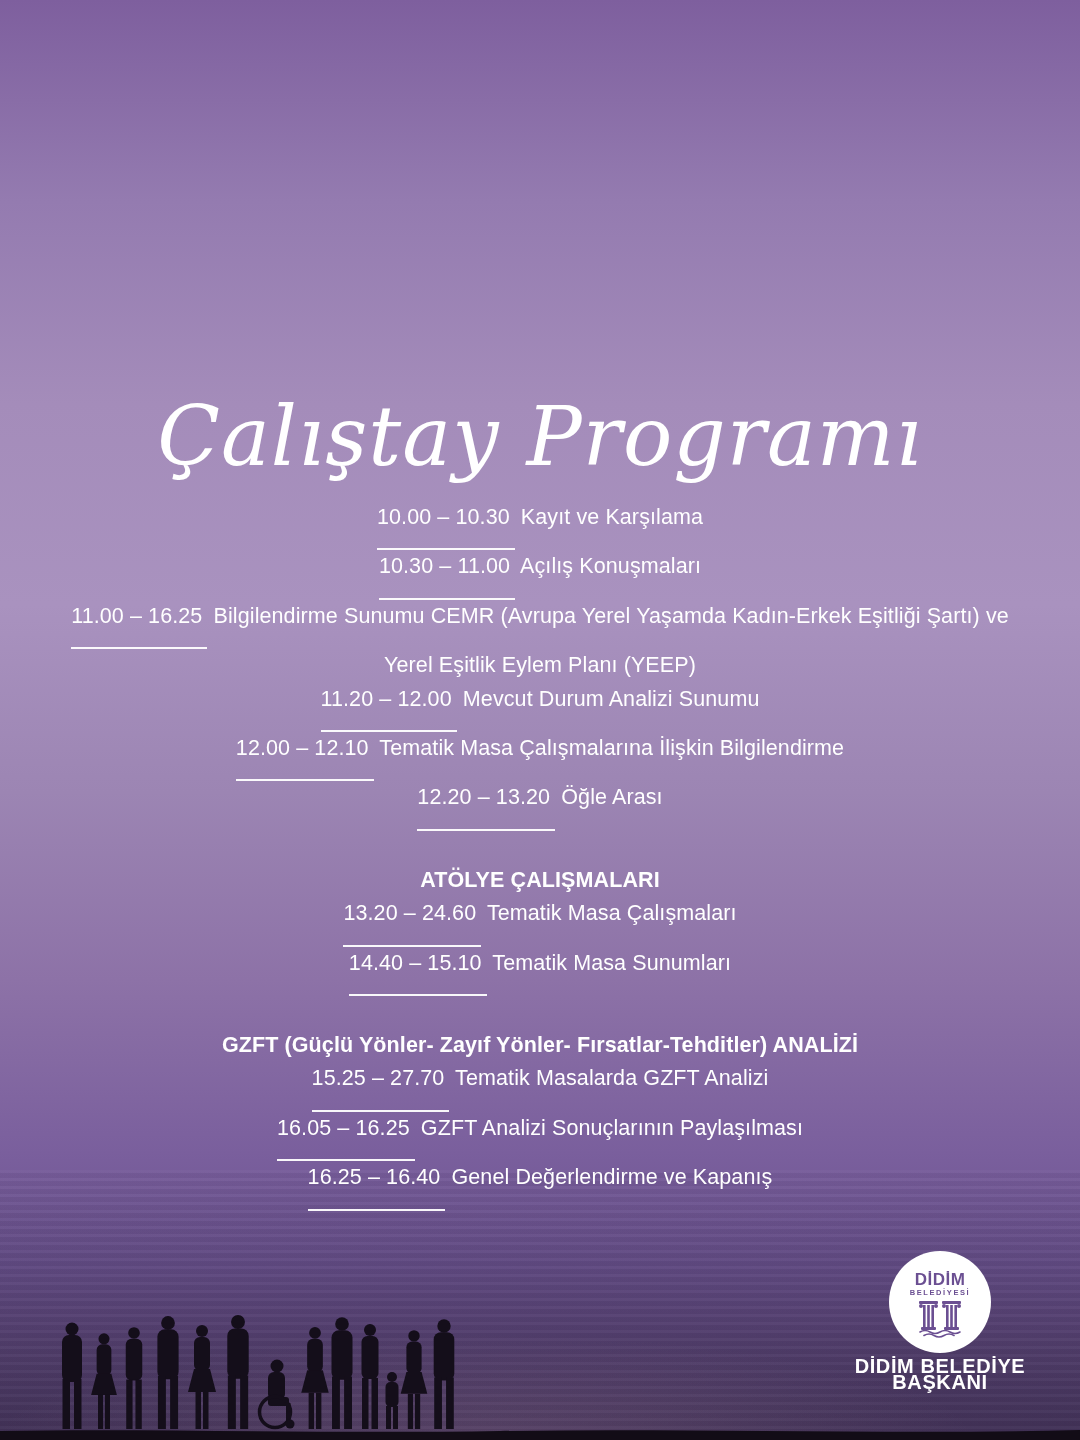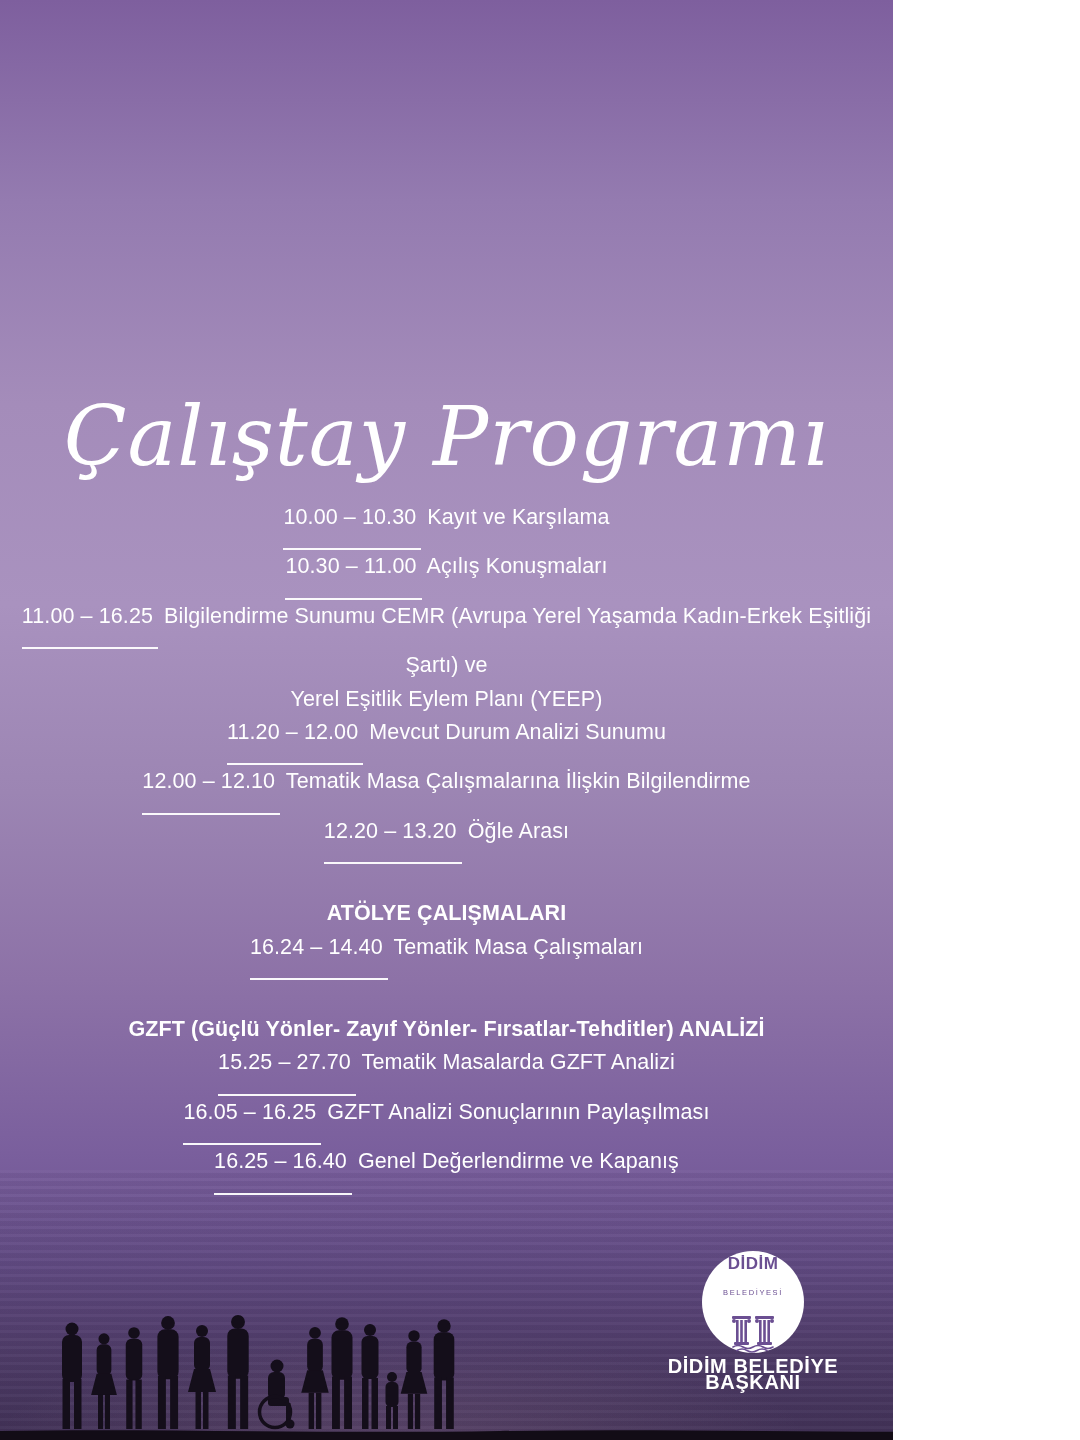--- a/index.html
+++ b/index.html
@@ -1,20 +1,20 @@
 <!DOCTYPE html>
 <html><head>
 <meta charset="utf-8">
 <style>
   * { margin:0; padding:0; box-sizing:border-box; }
   html,body { width:1080px; height:1440px; }
   body { font-family:"Liberation Sans", sans-serif; overflow:hidden; }
 
   .poster {
-    position:relative; width:893px; height:1440px; overflow:hidden;
+    position:relative; width:1080px; height:1440px; overflow:hidden;
     background:linear-gradient(to bottom,
       #7e5f9e 0%, #947bb0 14%, #a48cba 28%, #a992bf 42%,
       #9c85b3 55%, #8d72a7 68%, #7a5f9d 80%, #6b5390 88%,
       #604a7e 94%, #554170 100%);
   }
 
   
   .horizon-band {
     position:absolute; left:0; right:0; bottom:0; height:270px;
     background:
@@ -50,24 +50,24 @@
   .ground { position:absolute; left:0; bottom:0; width:1080px; height:16px; }
 
   
   .footer {
     position:absolute; right:28px; bottom:50px; width:224px;
     text-align:center; color:#ffffff;
   }
   .logo-disc {
     width:102px; height:102px; border-radius:50%; background:#ffffff;
     margin:0 auto; display:flex; flex-direction:column; align-items:center;
-    justify-content:space-between; color:#6b4f92; padding-top:4px;
+    justify-content:center; color:#6b4f92; padding-top:4px;
   }
   .logo-name { font-weight:bold; font-size:17px; letter-spacing:0.5px; line-height:17px; }
-  .logo-sub  { font-weight:normal; font-size:7.5px; letter-spacing:1.6px; line-height:10px; }
+  .logo-sub  { font-weight:bold; font-size:7.5px; letter-spacing:1.6px; line-height:10px; }
   .logo-cols { margin-top:2px; }
   .mayor-first {
     margin-top:8px; font-size:42px; line-height:42px; font-weight:bold;
     font-family:"DejaVu Sans", sans-serif; letter-spacing:0.5px;
   }
   .mayor-last {
     font-size:45px; line-height:46px; font-weight:bold; letter-spacing:1px;
   }
   .mayor-title {
     margin-top:5px; font-size:20px; line-height:16px; font-weight:bold;
@@ -89,21 +89,22 @@
       <div><span class="time">10.00 – 10.30</span> <span>Kayıt ve Karşılama</span></div>
       <div><span class="time">10.30 – 11.00</span> <span>Açılış Konuşmaları</span></div>
       <div><span class="time">11.00 – 16.25</span> <span>Bilgilendirme Sunumu CEMR (Avrupa Yerel Yaşamda Kadın-Erkek Eşitliği Şartı) ve</span><br><span>Yerel Eşitlik Eylem Planı (YEEP)</span></div>
       <div><span class="time">11.20 – 12.00</span> <span>Mevcut Durum Analizi Sunumu</span></div>
       <div><span class="time">12.00 – 12.10</span> <span>Tematik Masa Çalışmalarına İlişkin Bilgilendirme</span></div>
       <div><span class="time">12.20 – 13.20</span> <span>Öğle Arası</span></div>
     </div>
 
     <div class="section">
       <div class="section-heading">ATÖLYE ÇALIŞMALARI</div>
-      <div><span class="time">16.24 – 14.40</span> <span>Tematik Masa Çalışmaları</span></div>
+      <div><span class="time">13.20 – 24.60</span> <span>Tematik Masa Çalışmaları</span></div>
+      <div><span class="time">14.40 – 15.10</span> <span>Tematik Masa Sunumları</span></div>
     </div>
 
     <div class="section">
       <div class="section-heading">GZFT (Güçlü Yönler- Zayıf Yönler- Fırsatlar-Tehditler) ANALİZİ</div>
       <div><span class="time">15.25 – 27.70</span> <span>Tematik Masalarda GZFT Analizi</span></div>
       <div><span class="time">16.05 – 16.25</span> <span>GZFT Analizi Sonuçlarının Paylaşılması</span></div>
       <div><span class="time">16.25 – 16.40</span> <span>Genel Değerlendirme ve Kapanış</span></div>
     </div>
 
   </div>

